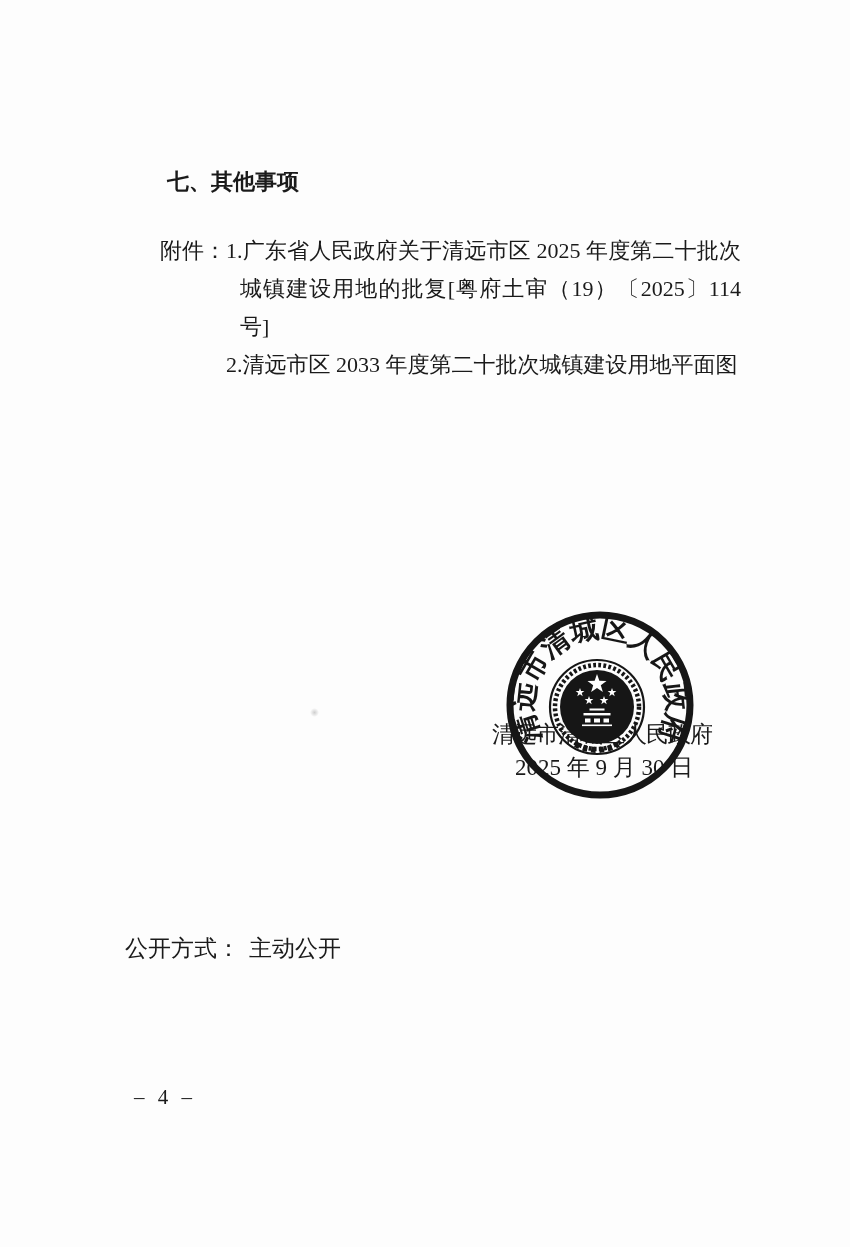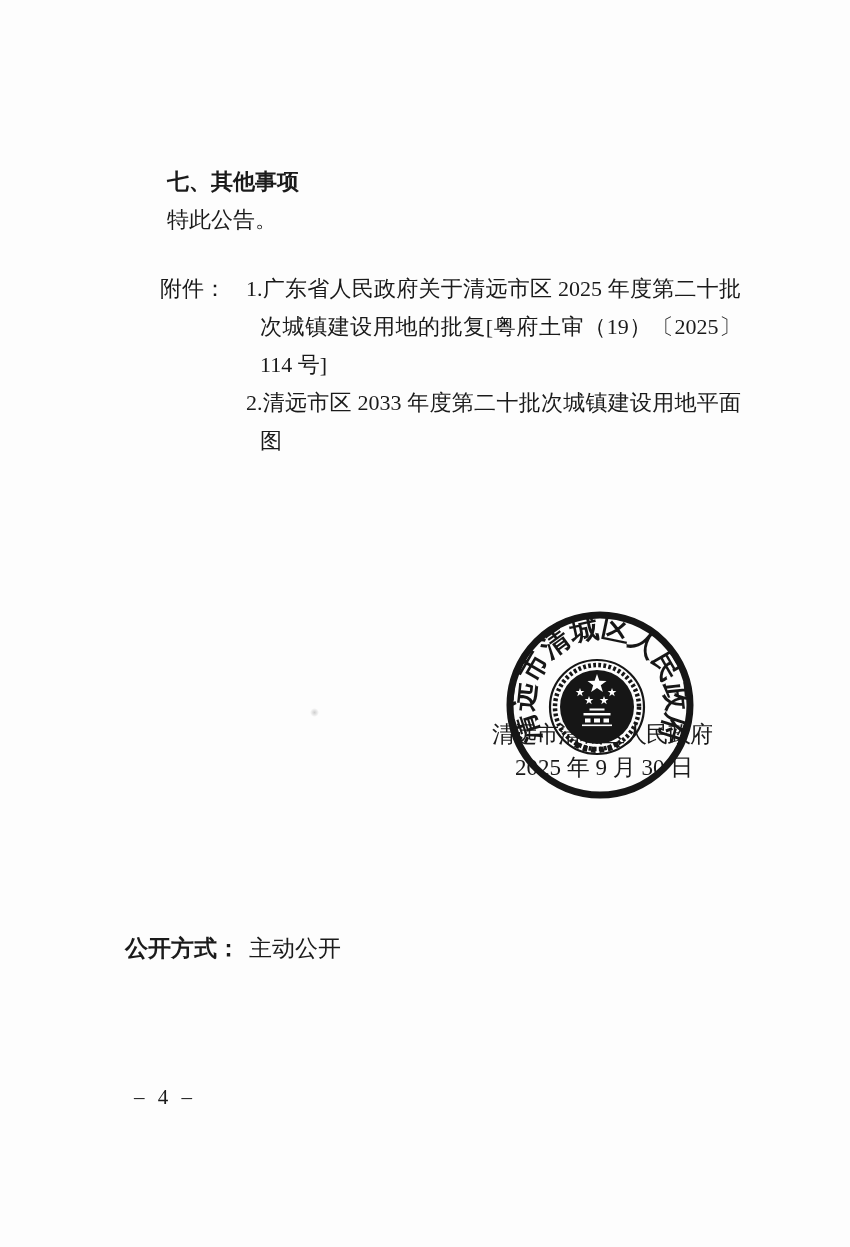--- a/index.html
+++ b/index.html
@@ -24,21 +24,20 @@
     font-size:22px; line-height:38px;
     text-indent:2em;
     text-align:left;
   }
   .body-par { margin:0; text-indent:2em; }
   .attachments {
     margin-top:31px;
     padding-left:37px;
     display:flex;
     align-items:flex-start;
-    gap:20px;
   }
   .att-label { flex:none; white-space:nowrap; }
   .att-items { flex:1; }
   .att-item { padding-left:14px; text-indent:-14px; }
   .issuer {
     position:absolute; left:492px; top:720px;
     font-size:23px; line-height:30px; letter-spacing:-1px;
     white-space:nowrap;
   }
   .sign-date {
@@ -50,42 +49,41 @@
     position:absolute; left:505px; top:610px;
     width:190px; height:190px;
   }
   .disclosure {
     position:absolute; left:125px; top:933px;
     font-size:23px; line-height:30px;
     white-space:nowrap;
   }
   .disclosure .label {
     font-family:"Liberation Sans", sans-serif;
-    font-weight:bold;
+    font-weight:normal;
   }
   .disclosure .value { margin-left:9px; }
   .pagenum {
     position:absolute; left:134px; top:1084px;
     font-size:21px; line-height:26px; letter-spacing:4px;
     white-space:nowrap;
   }
   .scan-artifact {
     position:absolute; left:310px; top:708px;
     width:9px; height:9px; border-radius:50%;
     background:radial-gradient(circle, rgba(120,120,120,.35), rgba(120,120,120,0) 70%);
   }
 </style>
 </head>
 <body>
 
 <div class="page">
 
   <div class="content">
     <h2 class="heading">七、其他事项</h2>
-    <p class="body-par">特此公告。</p>
 
     <div class="attachments">
       <span class="att-label">附件：</span>
       <div class="att-items">
         <div class="att-item">1.广东省人民政府关于清远市区 2025 年度第二十批次城镇建设用地的批复[粤府土审（19）〔2025〕114 号]</div>
         <div class="att-item">2.清远市区 2033 年度第二十批次城镇建设用地平面图</div>
       </div>
     </div>
   </div>
 

